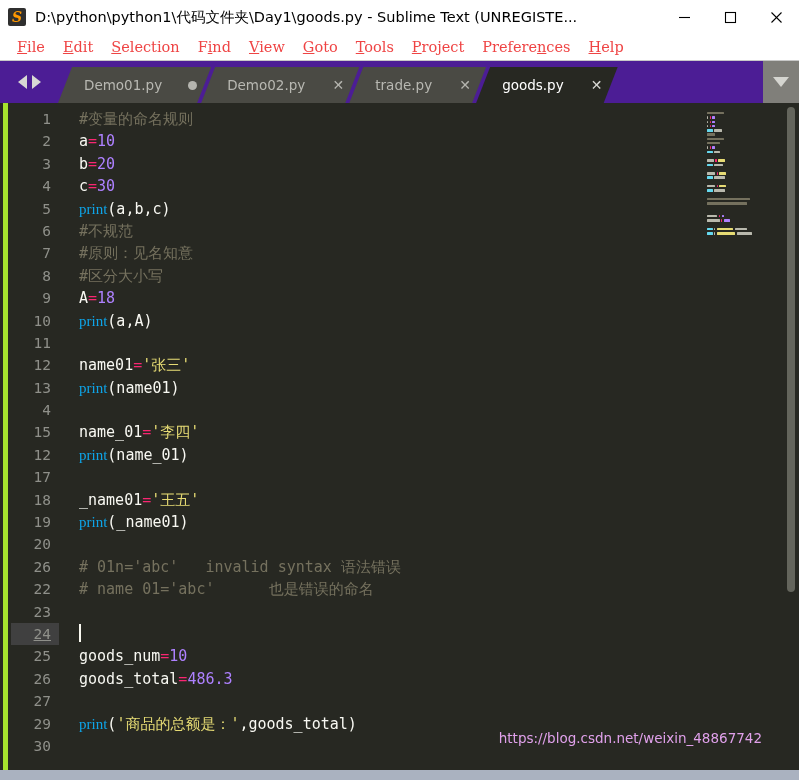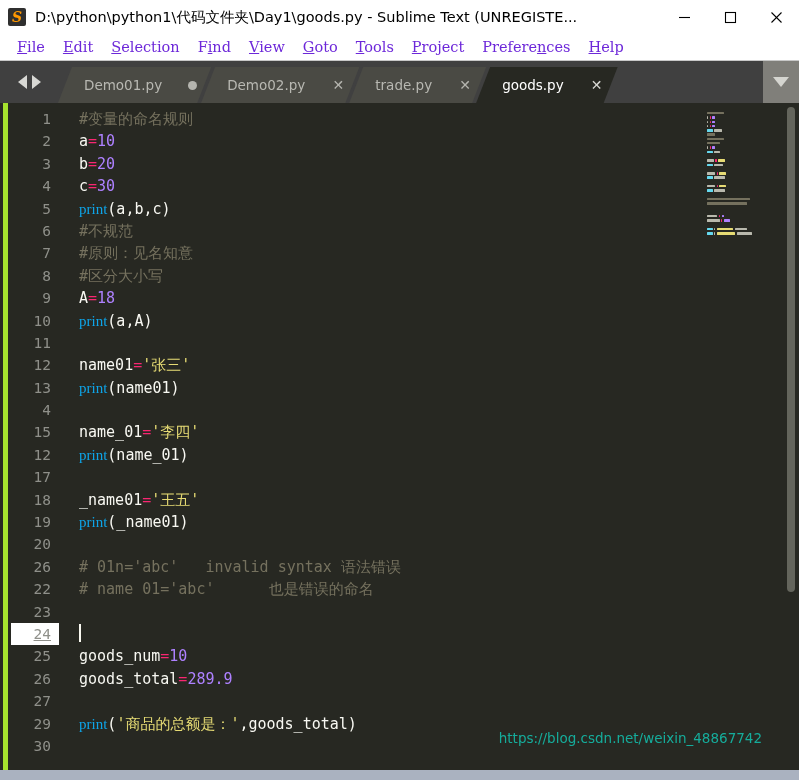--- a/index.html
+++ b/index.html
@@ -83,32 +83,32 @@
     height: 27px;
     background: #ffffff;
     display: flex;
     align-items: center;
     padding-left: 8px;
     flex: 0 0 auto;
     border-bottom: 1px solid #c8c8c8;
     box-sizing: border-box;
   }
   .menu-item {
-    color: #6d28d9;
+    color: #ef4444;
     font-size: 14.5px;
     padding: 0 9px;
     white-space: nowrap;
     font-family: "DejaVu Serif", "Liberation Serif", serif;
   }
   .menu-item .mn { text-decoration: underline; }
 
   
   .tabbar {
     height: 42px;
-    background: #404040;
+    background: #4c1d95;
     display: flex;
     align-items: flex-end;
     flex: 0 0 auto;
     position: relative;
     overflow: hidden;
   }
   .tab-nav {
     width: 58px;
     height: 42px;
     display: flex;
@@ -216,21 +216,21 @@
     line-height: 22.4px;
     padding-top: 5px;
   }
   .line {
     height: 22.4px;
     display: flex;
     align-items: center;
     white-space: pre;
     position: relative;
   }
-  .line.current .lineno-cell { background: #ffffff; text-decoration: underline; }
+  .line.current .lineno-cell { background: #404040; text-decoration: underline; }
   .lineno-cell {
     width: 48px;
     flex: 0 0 auto;
     text-align: right;
     padding-right: 8px;
     box-sizing: border-box;
     color: #8f908a;
     font-size: 14.5px;
     height: 22.4px;
     line-height: 22.4px;
@@ -297,21 +297,21 @@
     height: 485px;
     background: #64655c;
     border-radius: 4px;
   }
 
   
   .watermark {
     position: absolute;
     right: 37px;
     bottom: 24px;
-    color: #14b8a6;
+    color: #f0abfc;
     font-size: 13.5px;
     font-family: "DejaVu Sans", "Liberation Sans", sans-serif;
     white-space: nowrap;
     pointer-events: none;
     opacity: 0.92;
     margin-top: 24px;
   }
 
   
   .statusbar {
@@ -415,21 +415,21 @@
         <div class="line"><div class="lineno-cell">12</div><div class="code-cell"><span class="c-fn">print</span><span class="c-var">(name_01)</span></div></div>
         <div class="line"><div class="lineno-cell">17</div><div class="code-cell"></div></div>
         <div class="line"><div class="lineno-cell">18</div><div class="code-cell"><span class="c-var">_name01</span><span class="c-op">=</span><span class="c-str">'王五'</span></div></div>
         <div class="line"><div class="lineno-cell">19</div><div class="code-cell"><span class="c-fn">print</span><span class="c-var">(_name01)</span></div></div>
         <div class="line"><div class="lineno-cell">20</div><div class="code-cell"></div></div>
         <div class="line"><div class="lineno-cell">26</div><div class="code-cell"><span class="c-com"># 01n='abc'   invalid syntax 语法错误</span></div></div>
         <div class="line"><div class="lineno-cell">22</div><div class="code-cell"><span class="c-com"># name 01='abc'      也是错误的命名</span></div></div>
         <div class="line"><div class="lineno-cell">23</div><div class="code-cell"></div></div>
         <div class="line current"><div class="lineno-cell">24</div><div class="code-cell"><span class="cursor"></span></div></div>
         <div class="line"><div class="lineno-cell">25</div><div class="code-cell"><span class="c-var">goods_num</span><span class="c-op">=</span><span class="c-num">10</span></div></div>
-        <div class="line"><div class="lineno-cell">26</div><div class="code-cell"><span class="c-var">goods_total</span><span class="c-op">=</span><span class="c-num">289.9</span></div></div>
+        <div class="line"><div class="lineno-cell">26</div><div class="code-cell"><span class="c-var">goods_total</span><span class="c-op">=</span><span class="c-num">486.3</span></div></div>
         <div class="line"><div class="lineno-cell">27</div><div class="code-cell"></div></div>
         <div class="line"><div class="lineno-cell">29</div><div class="code-cell"><span class="c-fn">print</span><span class="c-var">(</span><span class="c-str">'商品的总额是：'</span><span class="c-var">,goods_total)</span></div></div>
         <div class="line"><div class="lineno-cell">30</div><div class="code-cell"></div></div>
       </div>
 
     <div class="minimap" id="minimap">
         <div class="mm-line">
           <span class="mm-tok" style="width: 17.25px; background: rgb(117, 113, 94);"></span>
         </div>
         <div class="mm-line">

